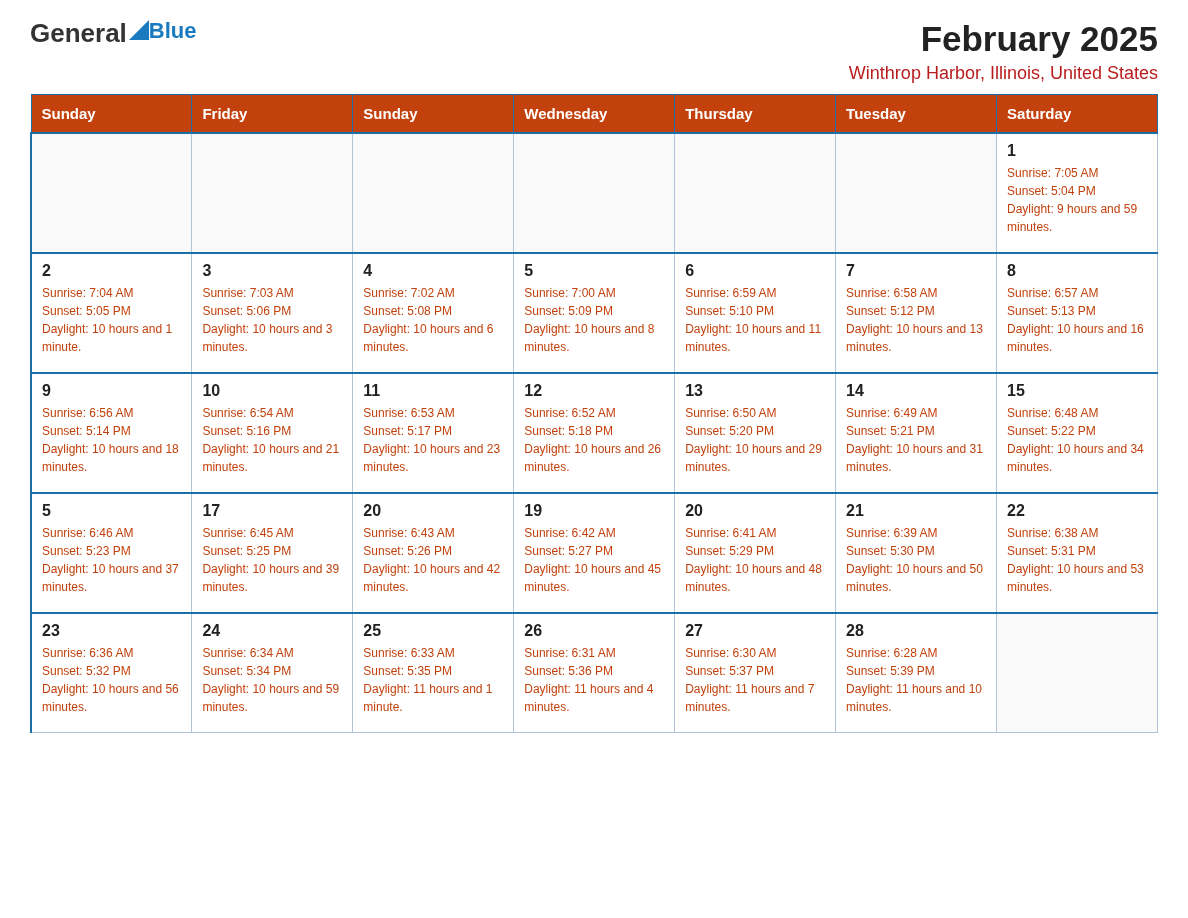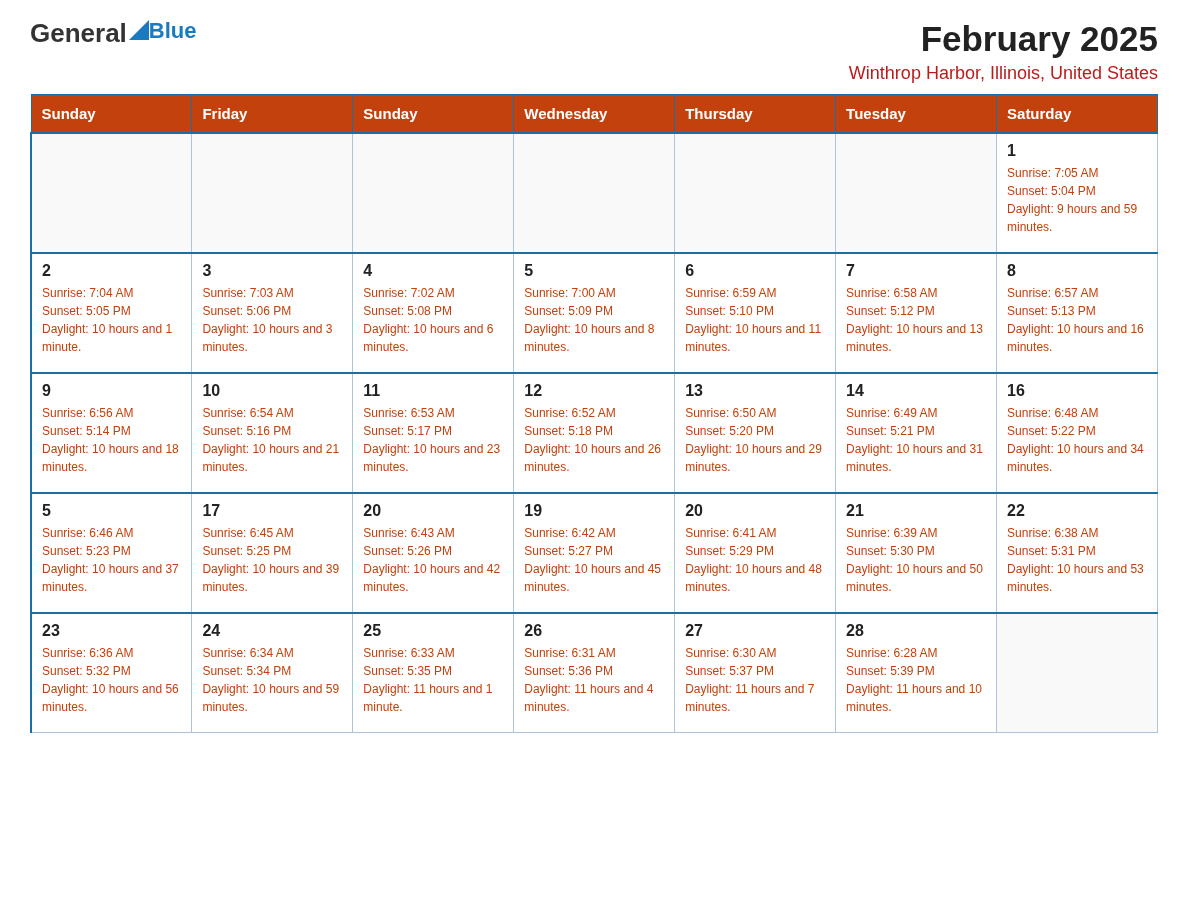--- a/index.html
+++ b/index.html
@@ -186,21 +186,21 @@
         </td>
         <td>
           <div class="day-number">13</div>
           <div class="day-info">Sunrise: 6:50 AM<br>Sunset: 5:20 PM<br>Daylight: 10 hours and 29 minutes.</div>
         </td>
         <td>
           <div class="day-number">14</div>
           <div class="day-info">Sunrise: 6:49 AM<br>Sunset: 5:21 PM<br>Daylight: 10 hours and 31 minutes.</div>
         </td>
         <td>
-          <div class="day-number">16</div>
+          <div class="day-number">15</div>
           <div class="day-info">Sunrise: 6:48 AM<br>Sunset: 5:22 PM<br>Daylight: 10 hours and 34 minutes.</div>
         </td>
       </tr>
       <tr>
         <td>
           <div class="day-number">5</div>
           <div class="day-info">Sunrise: 6:46 AM<br>Sunset: 5:23 PM<br>Daylight: 10 hours and 37 minutes.</div>
         </td>
         <td>
           <div class="day-number">17</div>

